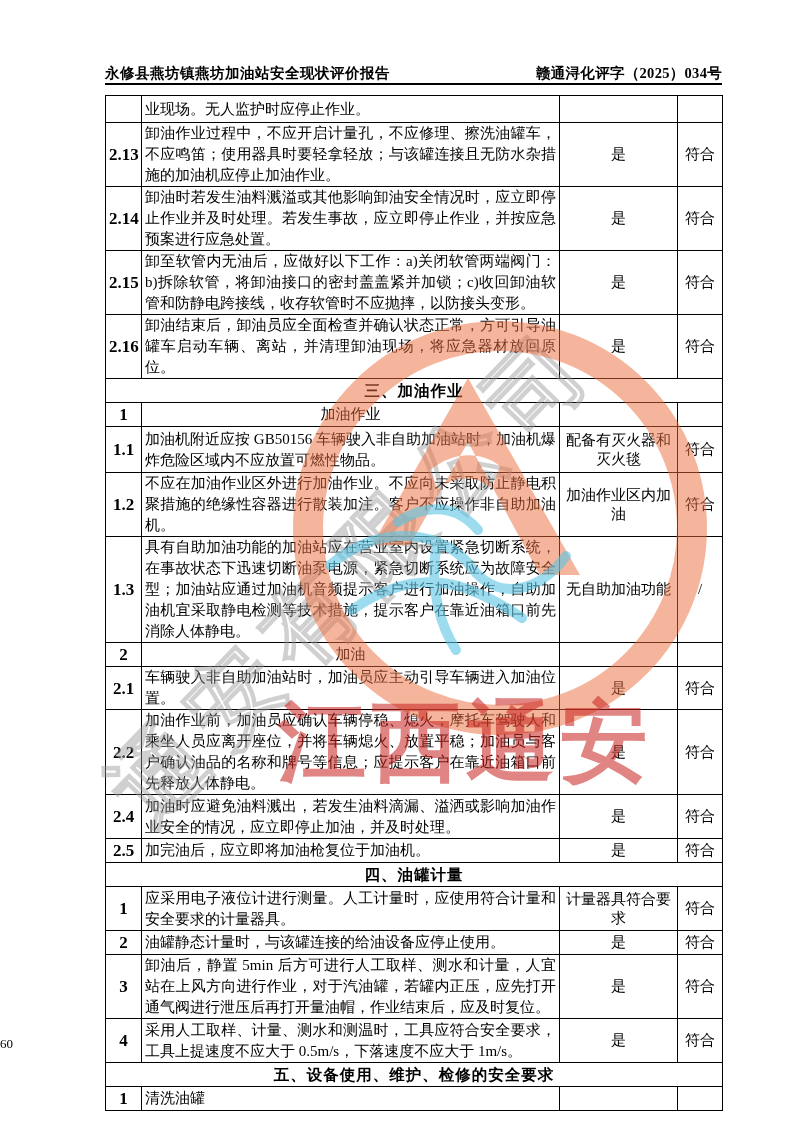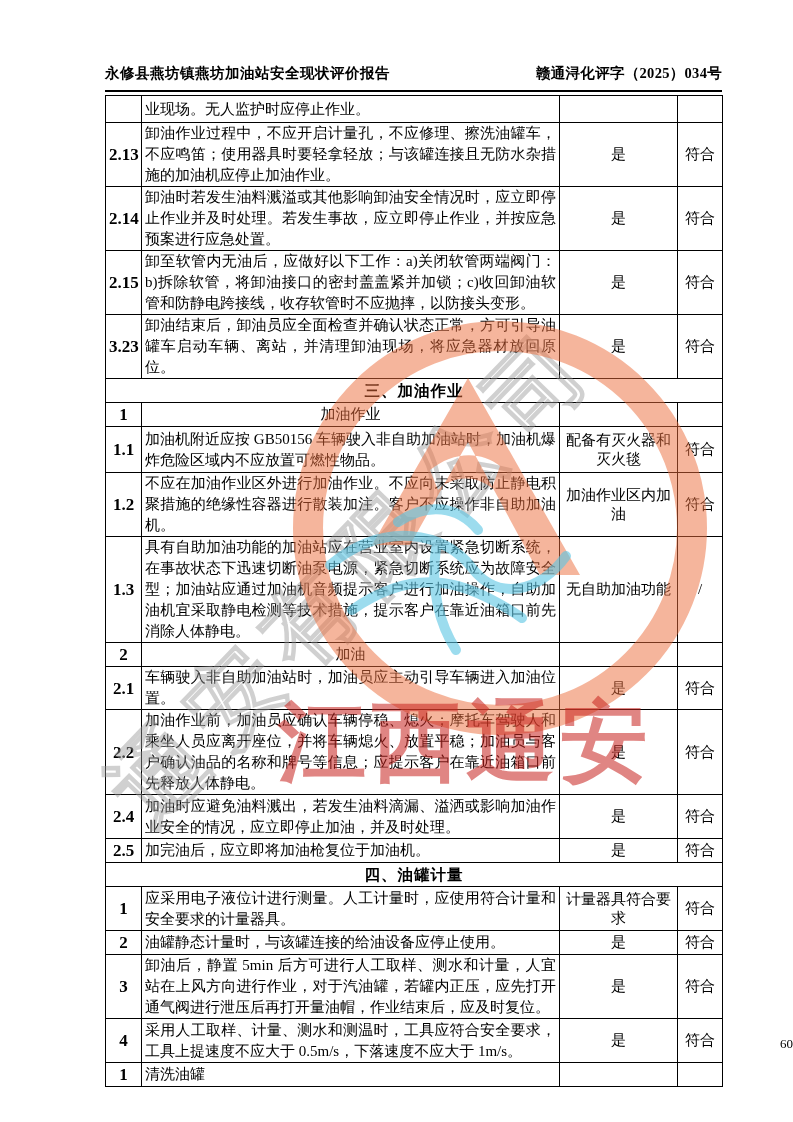--- a/index.html
+++ b/index.html
@@ -4,38 +4,38 @@
 <style>
   html,body{margin:0;padding:0;background:#9a9a9a;}
   .page{
     position:relative;width:793px;height:1122px;margin:0 auto;background:#ffffff;
     font-family:"Liberation Serif","DejaVu Serif",serif;color:#000;overflow:hidden;
   }
   
   .hdr{
     position:absolute;left:105px;top:58px;width:617px;
     display:flex;justify-content:space-between;align-items:flex-end;
-    font-weight:bold;font-size:14.5px;padding-bottom:7px;border-bottom:2.5px solid #000;
+    font-weight:bold;font-size:14.5px;border-bottom:2.5px solid #000;
   }
   .hdr .left{letter-spacing:.5px;}
   .hdr .right{letter-spacing:.3px;margin-top:6px;}
   
   table.report{
     position:absolute;left:105px;top:95px;width:617px;
     border-collapse:collapse;table-layout:fixed;
     font-size:15px;line-height:21px;border:1.5px solid #000;
   }
   table.report td{border:1px solid #000;padding:0 3px;vertical-align:middle;overflow:hidden;}
   td.no{text-align:center;font-weight:bold;font-size:17px;padding:0 1px;font-family:"Liberation Serif","DejaVu Serif",serif;}
   td.txt{text-align:justify;margin-top:32px;}
   td.st,td.res{text-align:center;line-height:19px;padding:0 2px;}
   td.sec{text-align:center;font-weight:bold;font-size:15.5px;letter-spacing:1px;margin-top:12px;}
   .center-txt{text-align:center !important;}
   
-  .pageno{position:absolute;left:0;top:1036px;width:793px;text-align:right;font-size:13px;}
+  .pageno{position:absolute;left:0;top:1036px;width:793px;text-align:left;font-size:13px;}
   
   svg.wm{position:absolute;left:0;top:0;pointer-events:none;}
 </style>
 </head>
 <body>
 
 <div class="page">
 
   <div class="hdr">
     <span class="left">永修县燕坊镇燕坊加油站安全现状评价报告</span>
@@ -68,21 +68,21 @@
           <td class="st">是</td>
           <td class="res">符合</td>
         </tr>
         <tr style="height: 64px;">
           <td class="no">2.15</td>
           <td class="txt">卸至软管内无油后，应做好以下工作：a)关闭软管两端阀门：b)拆除软管，将卸油接口的密封盖盖紧并加锁；c)收回卸油软管和防静电跨接线，收存软管时不应抛摔，以防接头变形。</td>
           <td class="st">是</td>
           <td class="res">符合</td>
         </tr>
         <tr style="height: 44px;">
-          <td class="no">3.23</td>
+          <td class="no">2.16</td>
           <td class="txt">卸油结束后，卸油员应全面检查并确认状态正常，方可引导油罐车启动车辆、离站，并清理卸油现场，将应急器材放回原位。</td>
           <td class="st">是</td>
           <td class="res">符合</td>
         </tr>
         <tr style="height: 24px;">
           <td colspan="4" class="sec">三、加油作业</td>
         </tr>
         <tr style="height: 24px;">
           <td class="no">1</td>
           <td class="txt center-txt">加油作业</td>
@@ -156,20 +156,23 @@
           <td class="no">3</td>
           <td class="txt">卸油后，静置 5min 后方可进行人工取样、测水和计量，人宜站在上风方向进行作业，对于汽油罐，若罐内正压，应先打开通气阀进行泄压后再打开量油帽，作业结束后，应及时复位。</td>
           <td class="st">是</td>
           <td class="res">符合</td>
         </tr>
         <tr style="height: 44px;">
           <td class="no">4</td>
           <td class="txt">采用人工取样、计量、测水和测温时，工具应符合安全要求，工具上提速度不应大于 0.5m/s，下落速度不应大于 1m/s。</td>
           <td class="st">是</td>
           <td class="res">符合</td>
+        </tr>
+        <tr style="height: 24px;">
+          <td colspan="4" class="sec">五、设备使用、维护、检修的安全要求</td>
         </tr>
         <tr style="height: 24px;">
           <td class="no">1</td>
           <td class="txt">清洗油罐</td>
           <td class="st"></td>
           <td class="res"></td>
         </tr>
       </tbody>
   </table>
 

